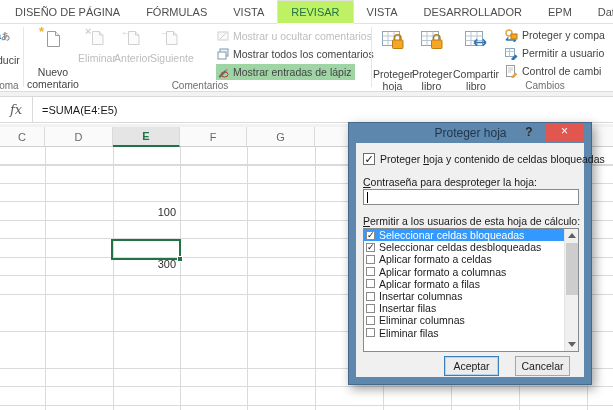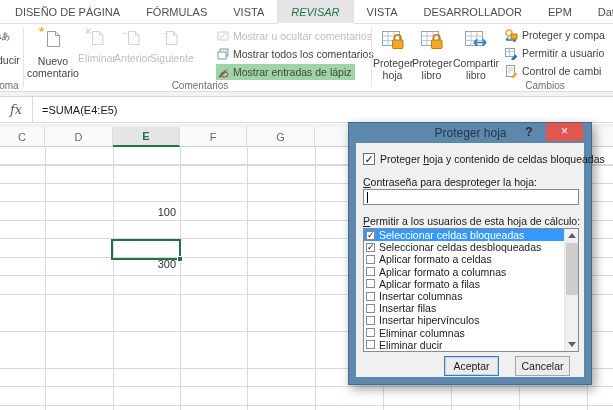--- a/index.html
+++ b/index.html
@@ -4,29 +4,29 @@
 <style>
   * { margin:0; padding:0; box-sizing:border-box; }
   html,body { width:613px; height:410px; overflow:hidden; }
   body { font-family:"Liberation Sans", sans-serif; background:#fff; position:relative; }
   #app { position:absolute; left:0; top:0; width:613px; height:410px; overflow:hidden; background:#fff; }
 
   
   .tabs { position:absolute; left:0; top:0; right:0; height:24px; background:#fff;
           border-bottom:1px solid #e1e1e1; display:flex; align-items:stretch; padding-left:2px; }
   .tab { padding:0 13px; font-size:11px; color:#4d4d4d; display:flex; align-items:center; white-space:nowrap; }
-  .tab.active { color:#217346; background:#e5e5e5; border:1px solid #e1e1e1; border-bottom:1px solid #fff; margin-bottom:-1px;font-style:italic; }
+  .tab.active { color:#217346; background:#bef264; border:1px solid #e1e1e1; border-bottom:1px solid #fff; margin-bottom:-1px; }
 
   
   .ribbon { position:absolute; left:0; top:25px; right:0; height:66px; background:#fff; }
   .ribbon-bottom { position:absolute; left:0; top:91px; right:0; height:1px; background:#dcdcdc; }
   .rsep { position:absolute; top:2px; width:1px; height:60px; background:#e6e6e6; }
   .bigbtn { position:absolute; top:1px; height:62px; text-align:center; }
   .bigbtn .ic { display:block; margin:3px auto 0; position:relative; width:24px; height:22px; }
-  .bigbtn .l1 { display:block; font-size:10.5px; color:#444; line-height:12px; margin-top:6px; white-space:nowrap; }
+  .bigbtn .l1 { display:block; font-size:10.5px; color:#444; line-height:12px; margin-top:17px; white-space:nowrap; }
   .bigbtn .l2 { display:block; font-size:10.5px; color:#444; line-height:12px; white-space:nowrap; }
   .bigbtn.disabled .l1 { color:#bdbdbd; margin-top:5px; }
   .overlay-glyph { position:absolute; left:-3px; top:-4px; font-size:11px; font-weight:bold; color:#cfcfcf; }
   .star-glyph { position:absolute; left:-4px; top:-5px; font-size:13px; font-weight:bold; color:#eead2b; }
   .showrow { position:absolute; left:216px; height:16px; display:flex; align-items:center; gap:4px;
              font-size:10.5px; color:#444; white-space:nowrap; padding:0 4px 0 1px; }
   .showrow.disabled { color:#bdbdbd; }
   .showrow.highlight { background:#9fd4a5; }
   .grouplbl { position:absolute; top:55px; font-size:10px; color:#6e6e6e; text-align:center; }
   .tr-icon { position:absolute; left:-5px; top:4px; width:20px; height:18px; font-size:11px; font-weight:bold; color:#2e75b6; }
@@ -351,29 +351,25 @@
         <div class="perm-row">
             <span class="pcb"></span>
             <span>Insertar columnas</span>
           </div>
         <div class="perm-row">
             <span class="pcb"></span>
             <span>Insertar filas</span>
           </div>
         <div class="perm-row">
             <span class="pcb"></span>
-            <span>Insertar hipervínculos</span>
-          </div>
-        <div class="perm-row">
-            <span class="pcb"></span>
             <span>Eliminar columnas</span>
           </div>
         <div class="perm-row">
             <span class="pcb"></span>
-            <span>Eliminar ducir</span>
+            <span>Eliminar filas</span>
           </div>
         <div class="scrollbar">
           <div class="sb-arrow sb-up"></div>
           <div class="sb-thumb"></div>
           <div class="sb-arrow sb-down"></div>
         </div>
       </div>
 
       <div class="dlg-btn default" style="left:88px;">Aceptar</div>
       <div class="dlg-btn" style="left:159px;">Cancelar</div>

